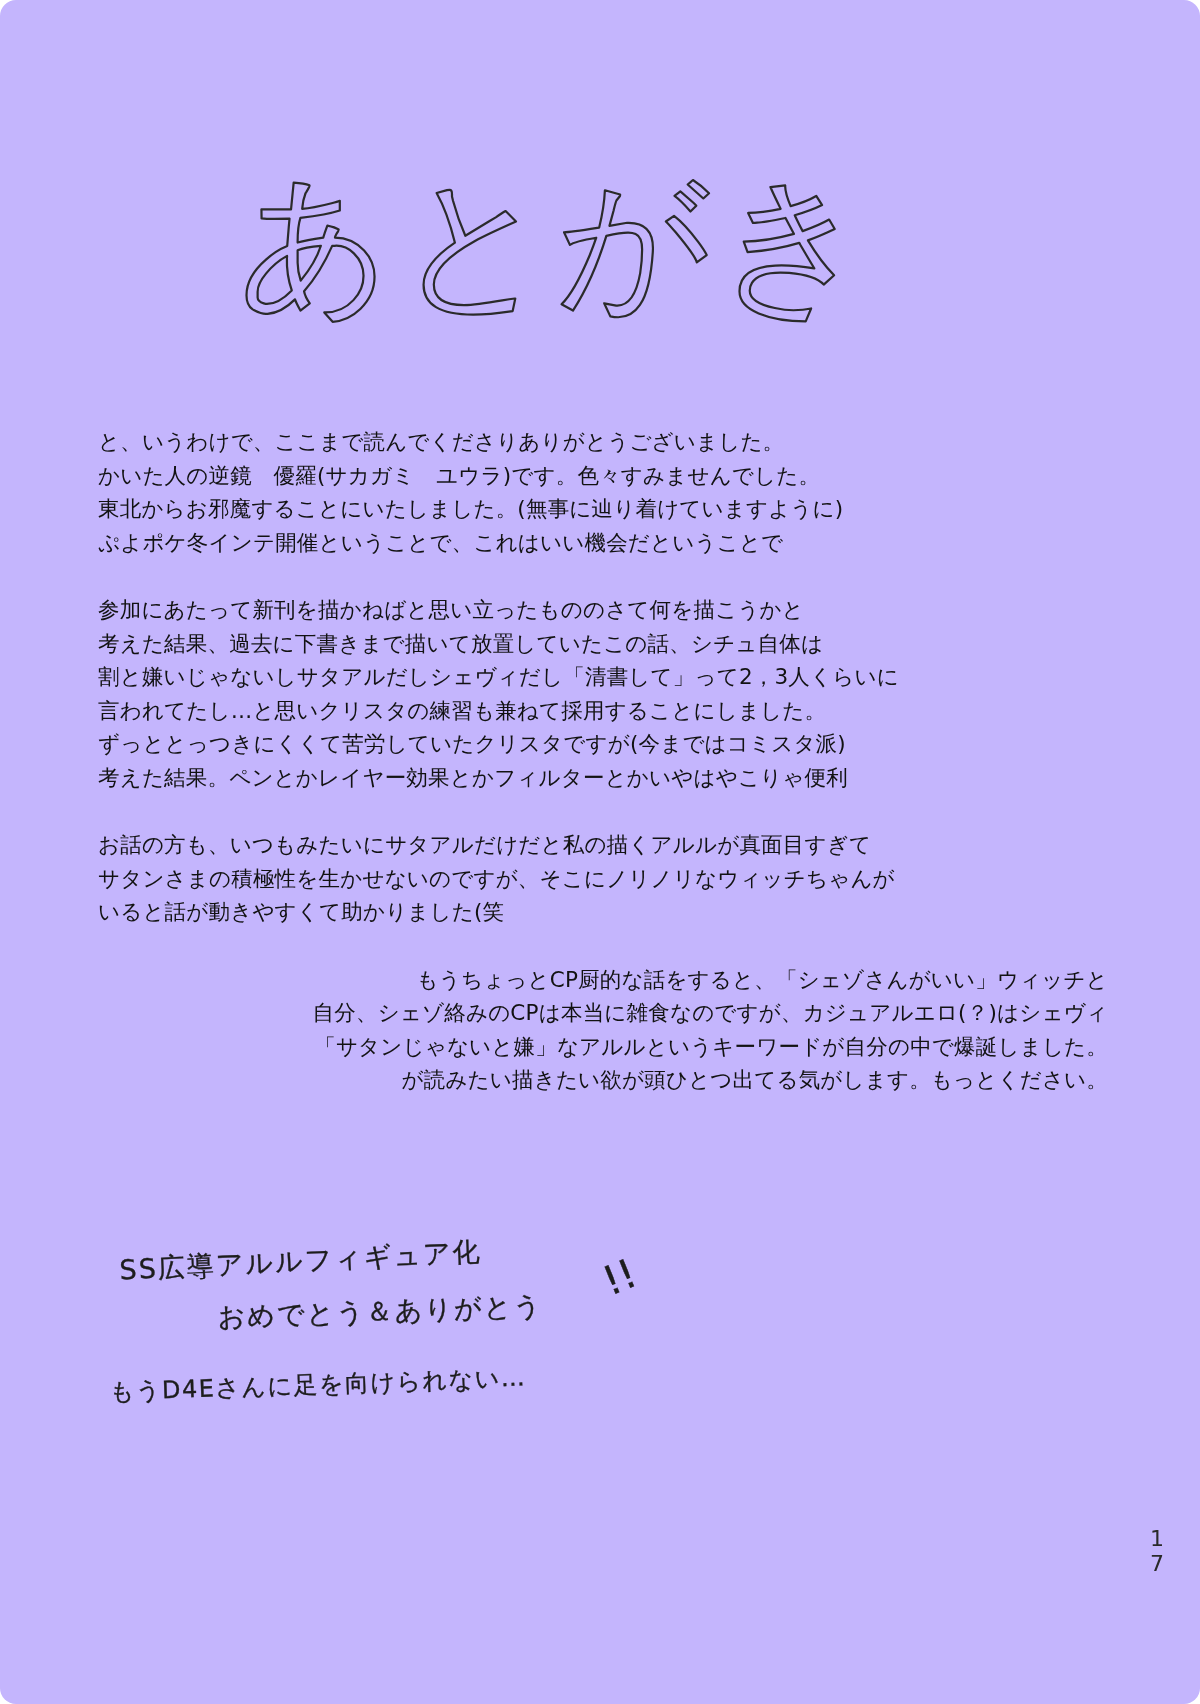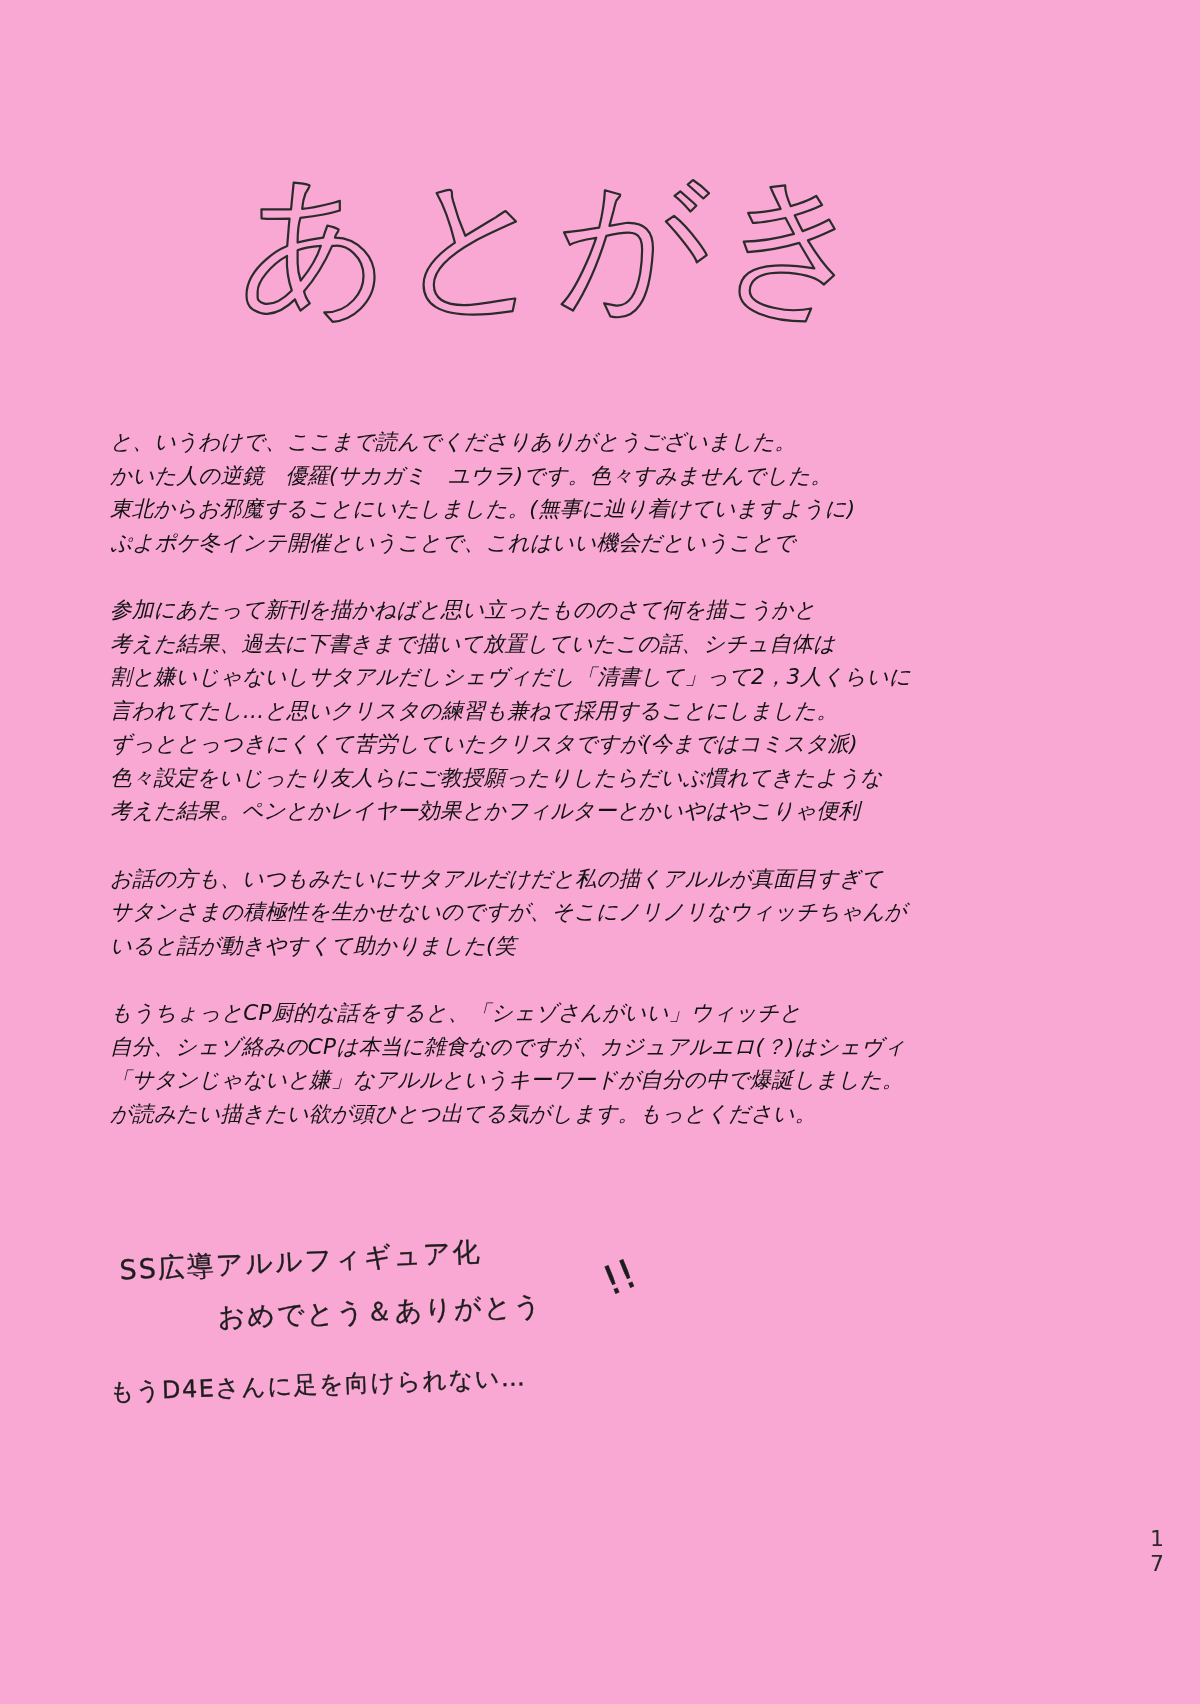--- a/index.html
+++ b/index.html
@@ -12,21 +12,22 @@
     height: 1704px;
     position: relative;
     font-family: "Liberation Sans", sans-serif;
     color: #1a1a1a;
     overflow: hidden;
   }
 
   .page {
     position: absolute;
     inset: 0;
-    background: #f9a8d4;
+    background: #c4b5fd;
+    border-radius: 16px;
   }
 
   
   .title-area {
     position: absolute;
     left: 230px;
     top: 140px;
     width: 760px;
     height: 210px;
   }
@@ -46,24 +47,23 @@
   }
 
   
   .body-text {
     position: absolute;
     left: 98px;
     top: 425px;
     width: 1010px;
   }
   .para {
-    margin: 0 0 34px 12px;
-    font-style: italic;
+    margin: 0 0 34px 0;
   }
-  .para:last-child { margin-bottom: 0; }
+  .para:last-child { margin-bottom: 0; text-align: right; }
   .line {
     font-family: "DejaVu Sans", sans-serif;
     font-size: 21.5px;
     line-height: 33.5px;
     color: #121212;
     white-space: pre-wrap;
     letter-spacing: 0.2px;
   }
 
   
@@ -125,21 +125,20 @@
       <div class="line">東北からお邪魔することにいたしました。(無事に辿り着けていますように)</div>
       <div class="line">ぷよポケ冬インテ開催ということで、これはいい機会だということで</div>
     </div>
 
     <div class="para">
       <div class="line">参加にあたって新刊を描かねばと思い立ったもののさて何を描こうかと</div>
       <div class="line">考えた結果、過去に下書きまで描いて放置していたこの話、シチュ自体は</div>
       <div class="line">割と嫌いじゃないしサタアルだしシェヴィだし「清書して」って2，3人くらいに</div>
       <div class="line">言われてたし…と思いクリスタの練習も兼ねて採用することにしました。</div>
       <div class="line">ずっととっつきにくくて苦労していたクリスタですが(今まではコミスタ派)</div>
-      <div class="line">色々設定をいじったり友人らにご教授願ったりしたらだいぶ慣れてきたような</div>
       <div class="line">考えた結果。ペンとかレイヤー効果とかフィルターとかいやはやこりゃ便利</div>
     </div>
 
     <div class="para">
       <div class="line">お話の方も、いつもみたいにサタアルだけだと私の描くアルルが真面目すぎて</div>
       <div class="line">サタンさまの積極性を生かせないのですが、そこにノリノリなウィッチちゃんが</div>
       <div class="line">いると話が動きやすくて助かりました(笑</div>
     </div>
 
     <div class="para">

